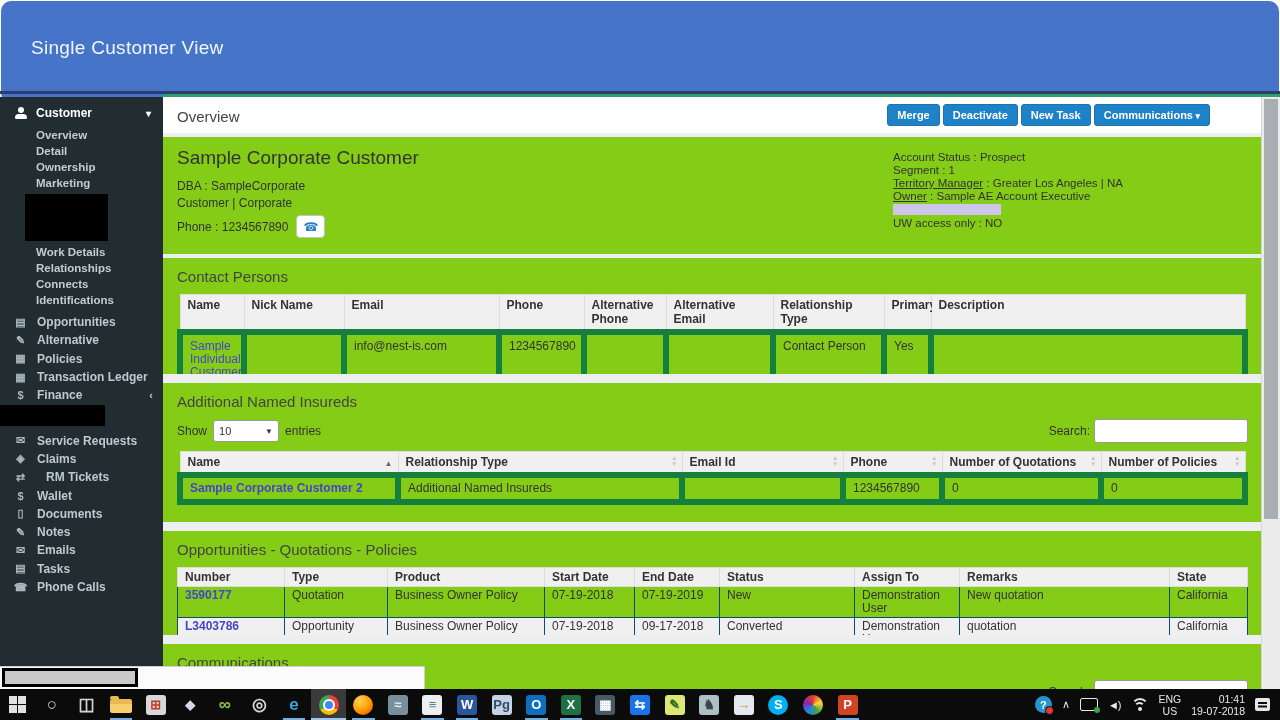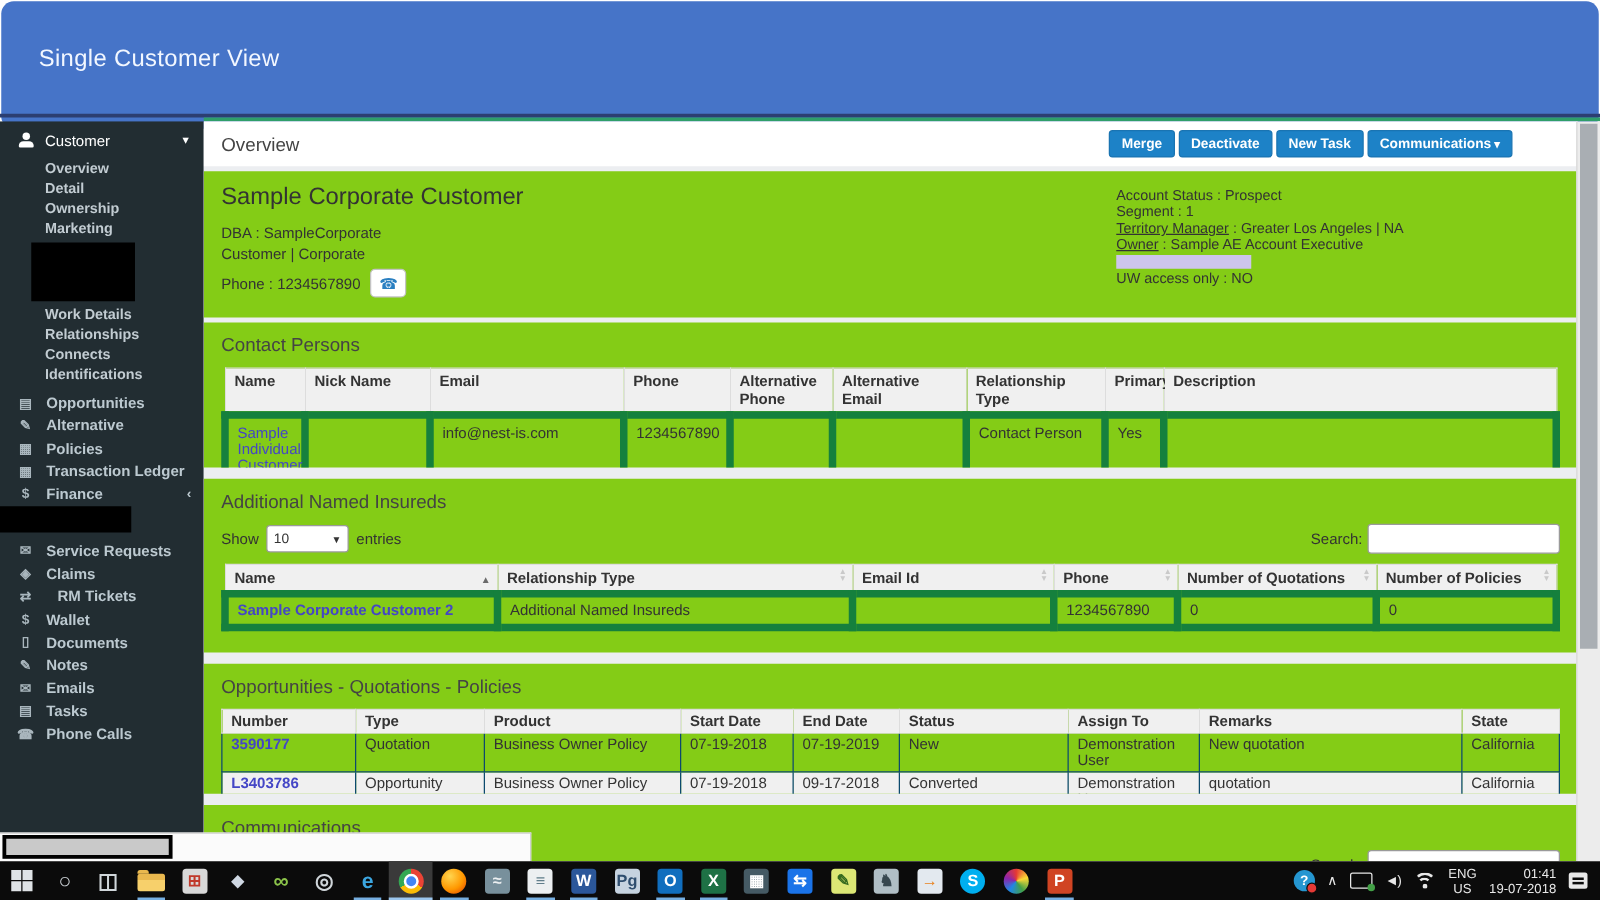--- a/index.html
+++ b/index.html
@@ -13,21 +13,21 @@
   .green{position:absolute;left:163px;right:0;top:94px;height:3px;background:#2f9e69}
 
   
   .app{position:absolute;left:0;top:97px;width:1280px;height:592px;overflow:hidden}
   .sidebar{position:absolute;left:0;top:0;width:163px;height:100%;background:#222d32;color:#b8c7ce}
   .main{position:absolute;left:163px;top:0;right:18px;height:100%;background:#eceef1;overflow:hidden}
   .vscroll{position:absolute;right:0;top:0;width:18px;height:100%;background:#ececec;border-left:1px solid #d7d7d7}
   .vthumb{position:absolute;left:2px;right:2px;top:2px;height:420px;background:#a9aeb3}
 
   
-  .s-cust{display:flex;gap:9px;padding:9px 12px 5px 14px;color:#fff;font-weight:400;font-size:12px;cursor:pointer}
+  .s-cust{display:flex;align-items:center;gap:9px;padding:9px 12px 5px 14px;color:#fff;font-weight:700;font-size:12px;cursor:pointer}
   .s-cust .chev{margin-left:auto;font-size:10px;color:#fff}
   .person{position:relative;width:13px;height:12px;flex:0 0 13px}
   .person::before{content:"";position:absolute;left:3.5px;top:0;width:6px;height:6px;border-radius:50%;background:#fff}
   .person::after{content:"";position:absolute;left:.5px;top:6.5px;width:12px;height:5.5px;border-radius:6px 6px 2px 2px;background:#fff}
   .s-sub{list-style:none;margin:2px 0 0;padding:0;font-size:11.5px;font-weight:700;color:#c2ccd2}
   .s-sub li{padding:2px 0 2px 36px;line-height:12px;cursor:pointer}
   .red1{width:83px;height:47px;background:#000;margin:3px 0 3px 25px}
   .s-menu{list-style:none;margin:5px 0 0;padding:0;font-size:12px;font-weight:700;color:#bcc9d0}
   .s-menu li{display:flex;align-items:center;gap:9px;padding:0 10px 0 13px;height:18.3px;cursor:pointer}
   .s-menu .g{width:15px;text-align:center;font-size:11px;color:#a9b6bd;flex:0 0 15px}

